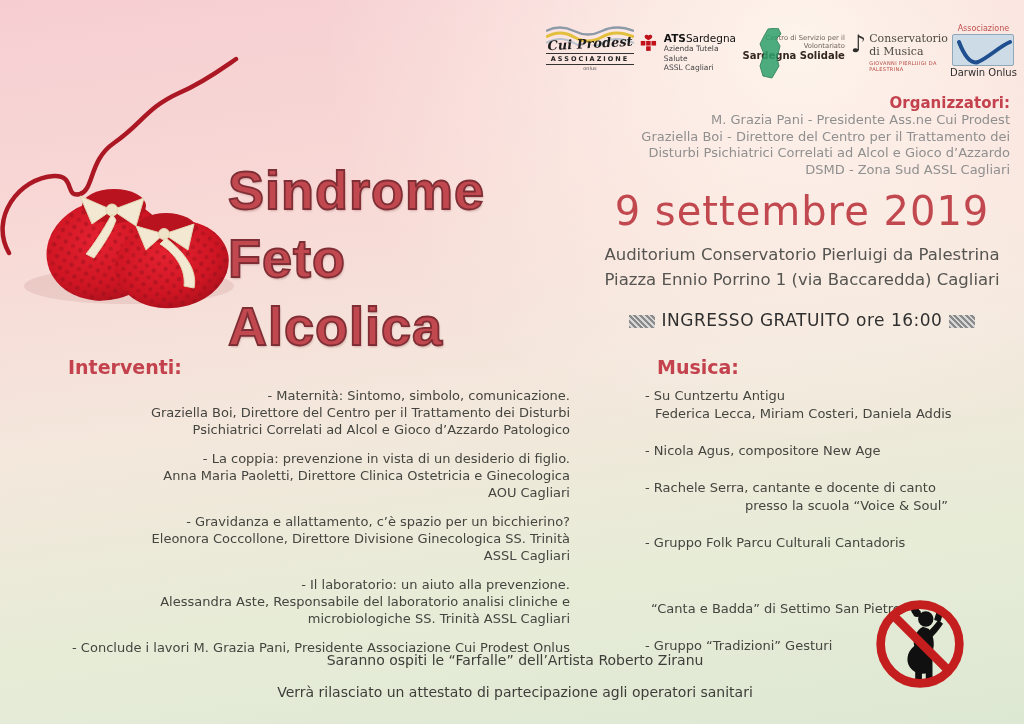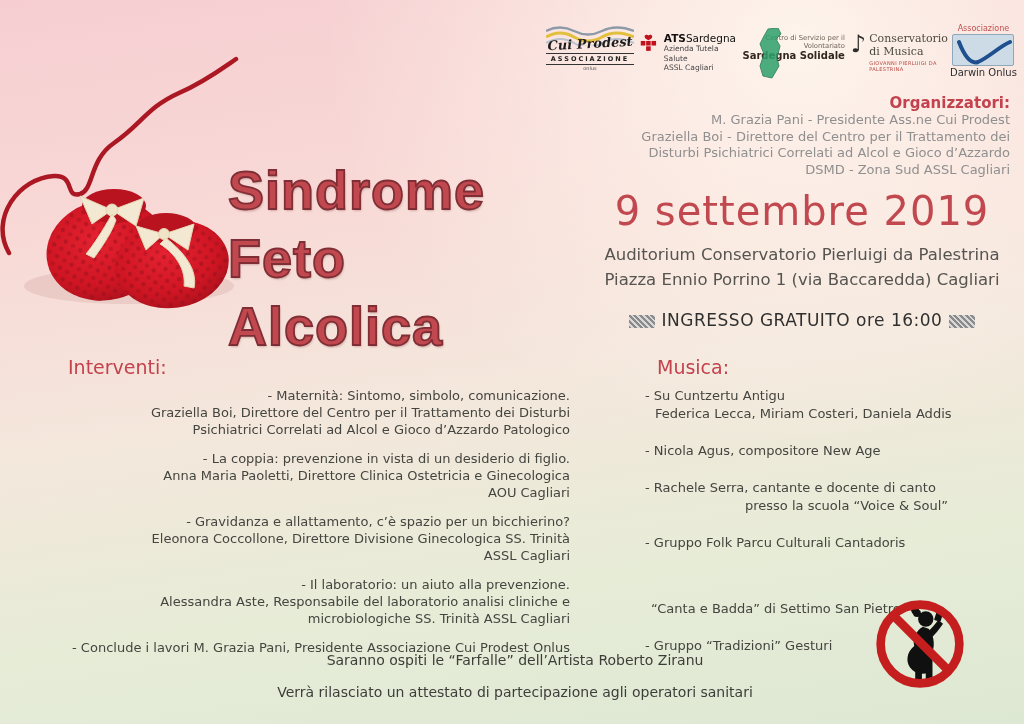--- a/index.html
+++ b/index.html
@@ -53,21 +53,21 @@
   
   .event { position:absolute; left:580px; top:186px; width:444px; text-align:center; }
   .event .date { font-size:40px; line-height:50px; color:#c2484f; letter-spacing:1px; }
   .event .venue { font-size:16.5px; line-height:25px; color:#555450; margin-top:6px; }
   .admission { position:absolute; left:580px; top:310px; width:444px; text-align:center;
     font-size:17px; color:#2f2f2f; letter-spacing:.5px; }
   .hatch { display:inline-block; width:26px; height:13px; margin:0 7px; vertical-align:middle;
     background:repeating-linear-gradient(45deg,#8a8a8a 0 2px,#d8d8d8 2px 4px); }
   
   .list { position:absolute; font-size:13px; color:#454540; }
-  .list .head { font-size:19px; font-weight:normal; color:#c3424e; margin-bottom:9px; }
+  .list .head { font-size:19px; font-weight:bold; color:#c3424e; margin-bottom:9px; }
   .interventi { left:50px; top:356px; width:520px; }
   .interventi .head { margin-left:18px; }
   .interventi .item { margin-bottom:12px; line-height:17px;text-align:right; }
   .interventi .detail { margin-left:80px; }
   .musica { left:645px; top:356px; width:372px; }
   .musica .head { margin-left:12px; }
   .musica .item { margin-bottom:19px; line-height:18px; }
   .musica .detail-sm { margin-left:10px; }
   .musica .detail-lg { margin-left:100px; }
   .musica .detail-xs { margin-left:6px;margin-top:48px; }

